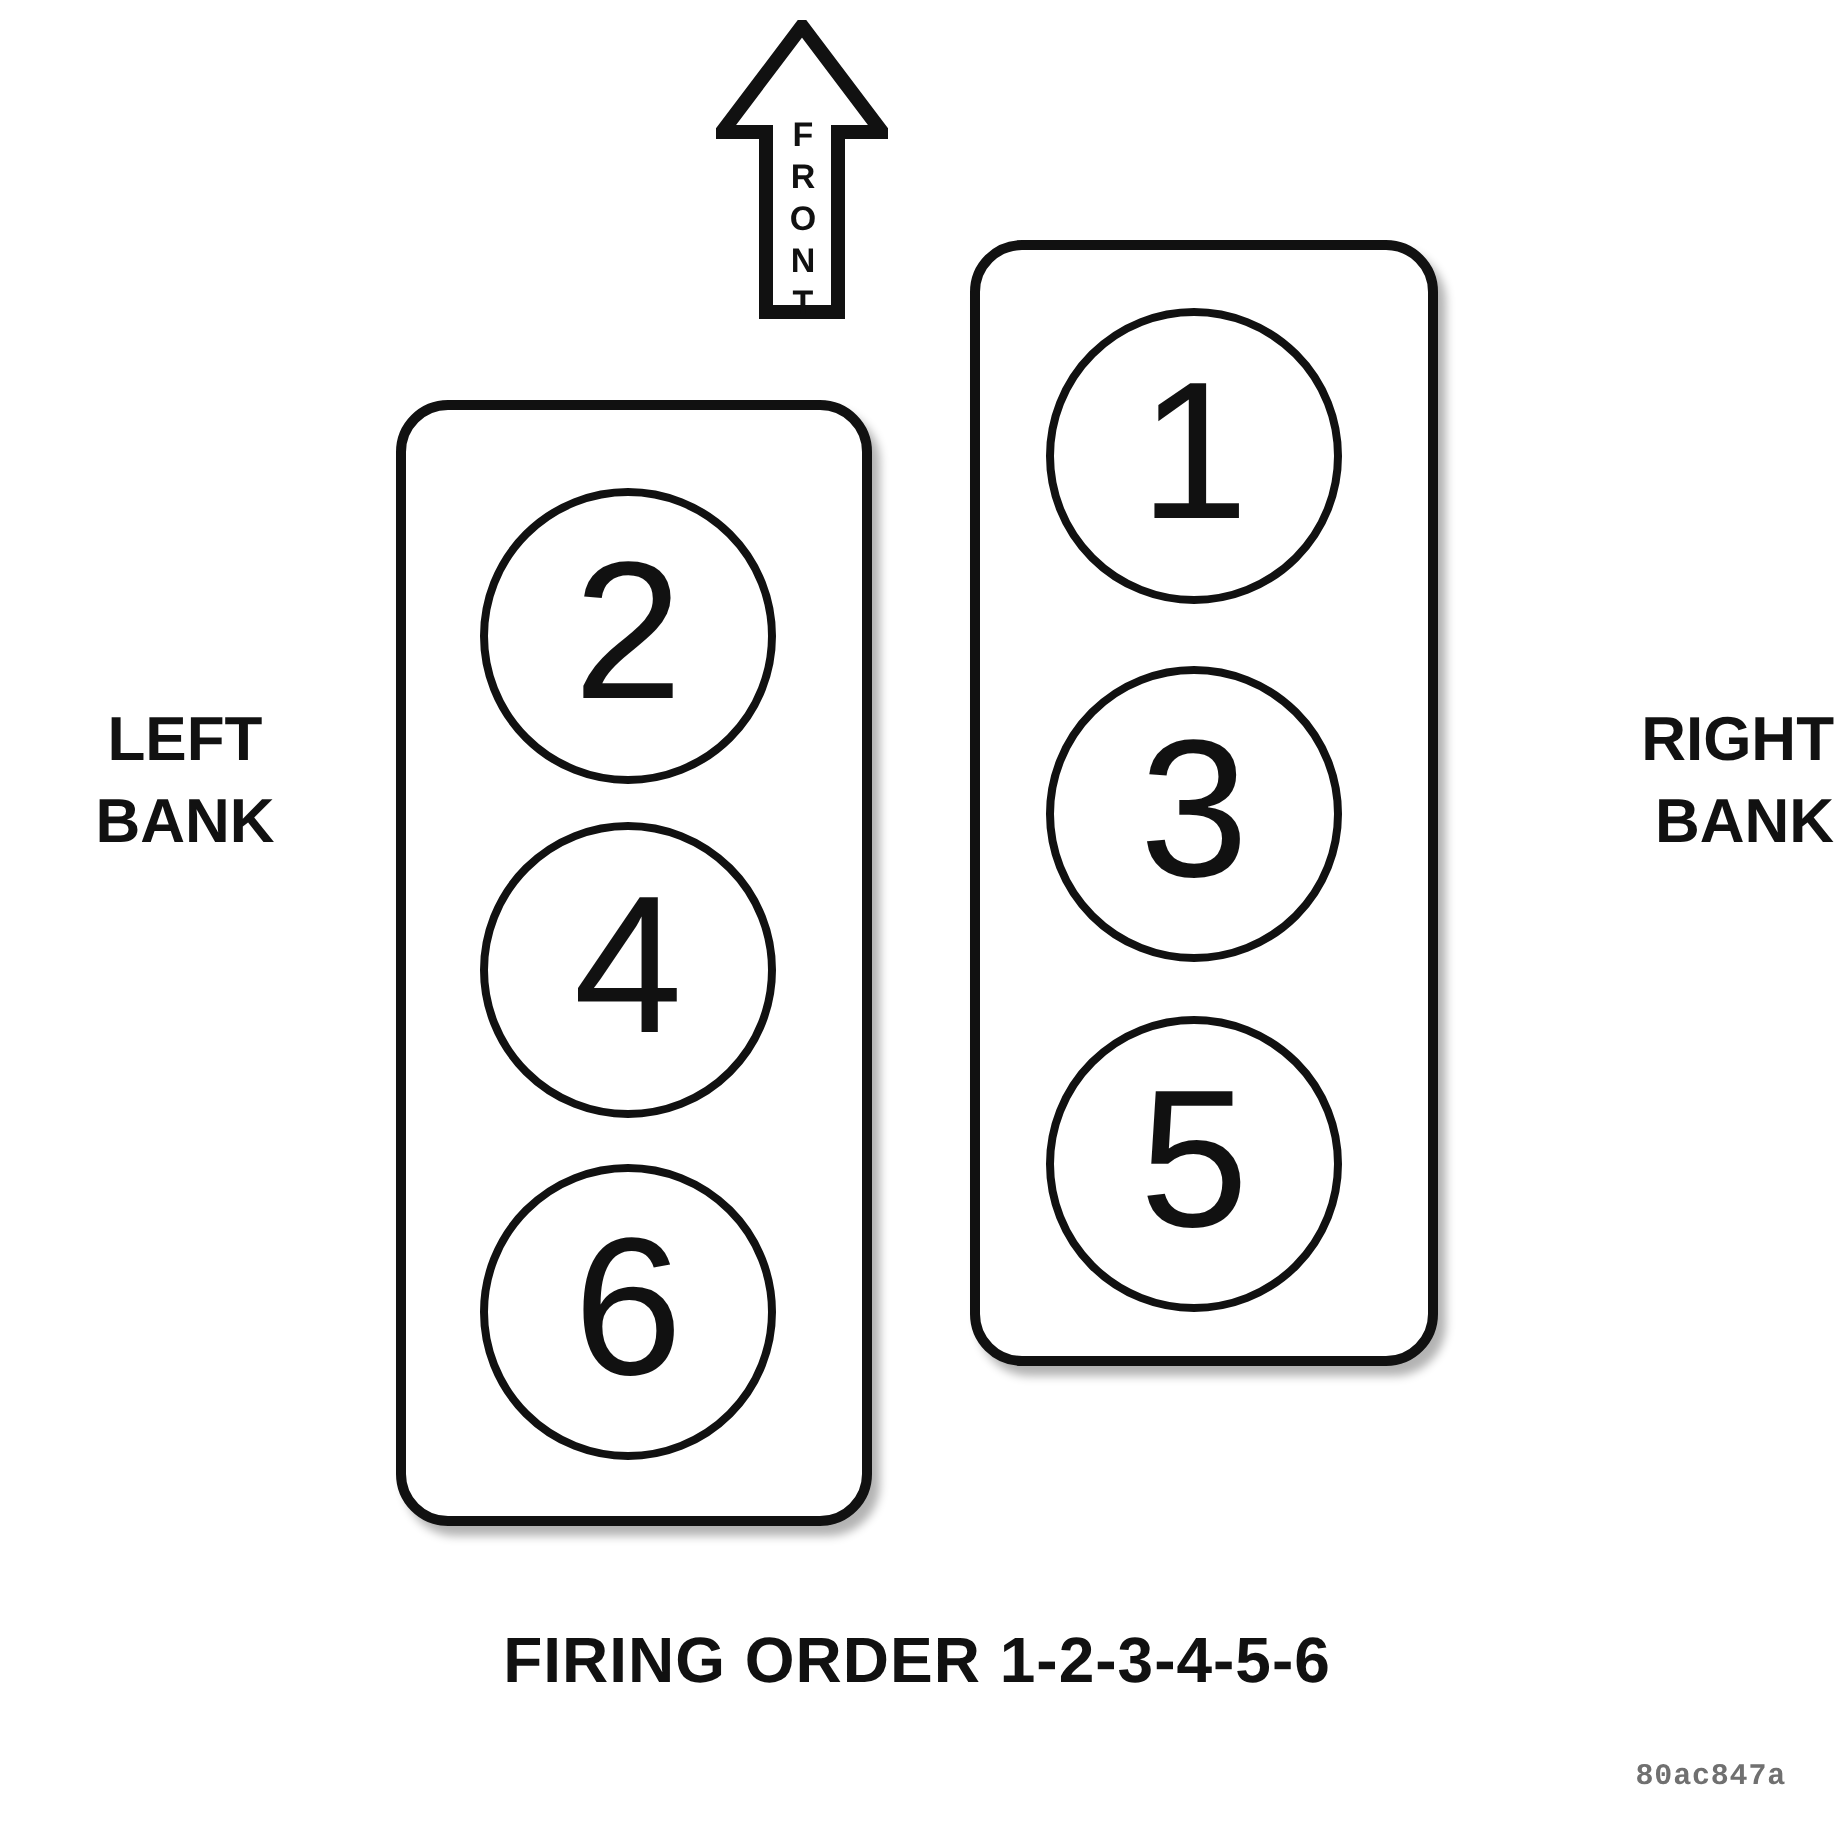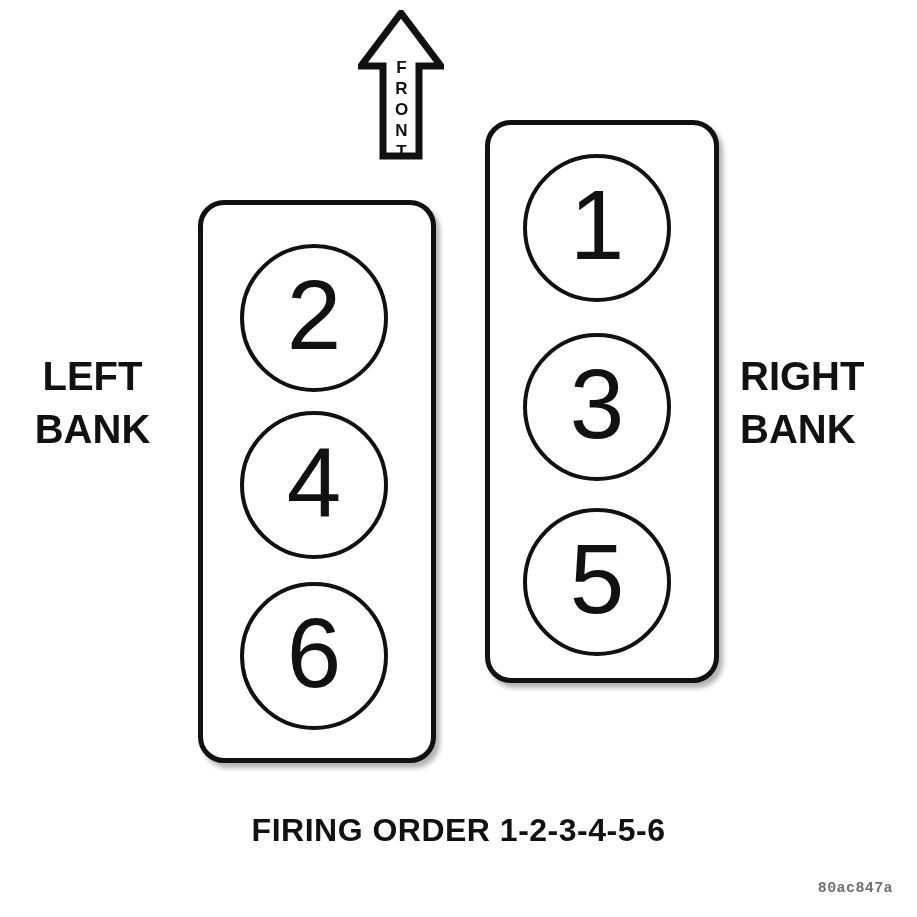--- a/index.html
+++ b/index.html
@@ -93,37 +93,37 @@
   #cyl-4 { left: 240px; top: 411px; }
   #cyl-6 { left: 240px; top: 582px; }
   #cyl-1 { left: 523px; top: 154px; }
   #cyl-3 { left: 523px; top: 333px; }
   #cyl-5 { left: 523px; top: 508px; }
 
   
   .bank-label {
     position: absolute;
     font-family: "Liberation Sans", sans-serif;
-    font-size: 40px;
+    font-size: 31px;
     font-weight: bold;
     color: #111111;
     line-height: 1.32;
     white-space: pre-line;
   }
   #label-left-bank {
     left: 0px;
     top: 350px;
     width: 185px;
     text-align: center;
   }
   #label-right-bank {
     left: 740px;
     top: 350px;
     width: 177px;
-    text-align: left;
+    text-align: right;
   }
 
   
   #firing-order-text {
     position: absolute;
     left: 0;
     top: 812px;
     width: 917px;
     text-align: center;
     font-family: "Liberation Sans", sans-serif;

